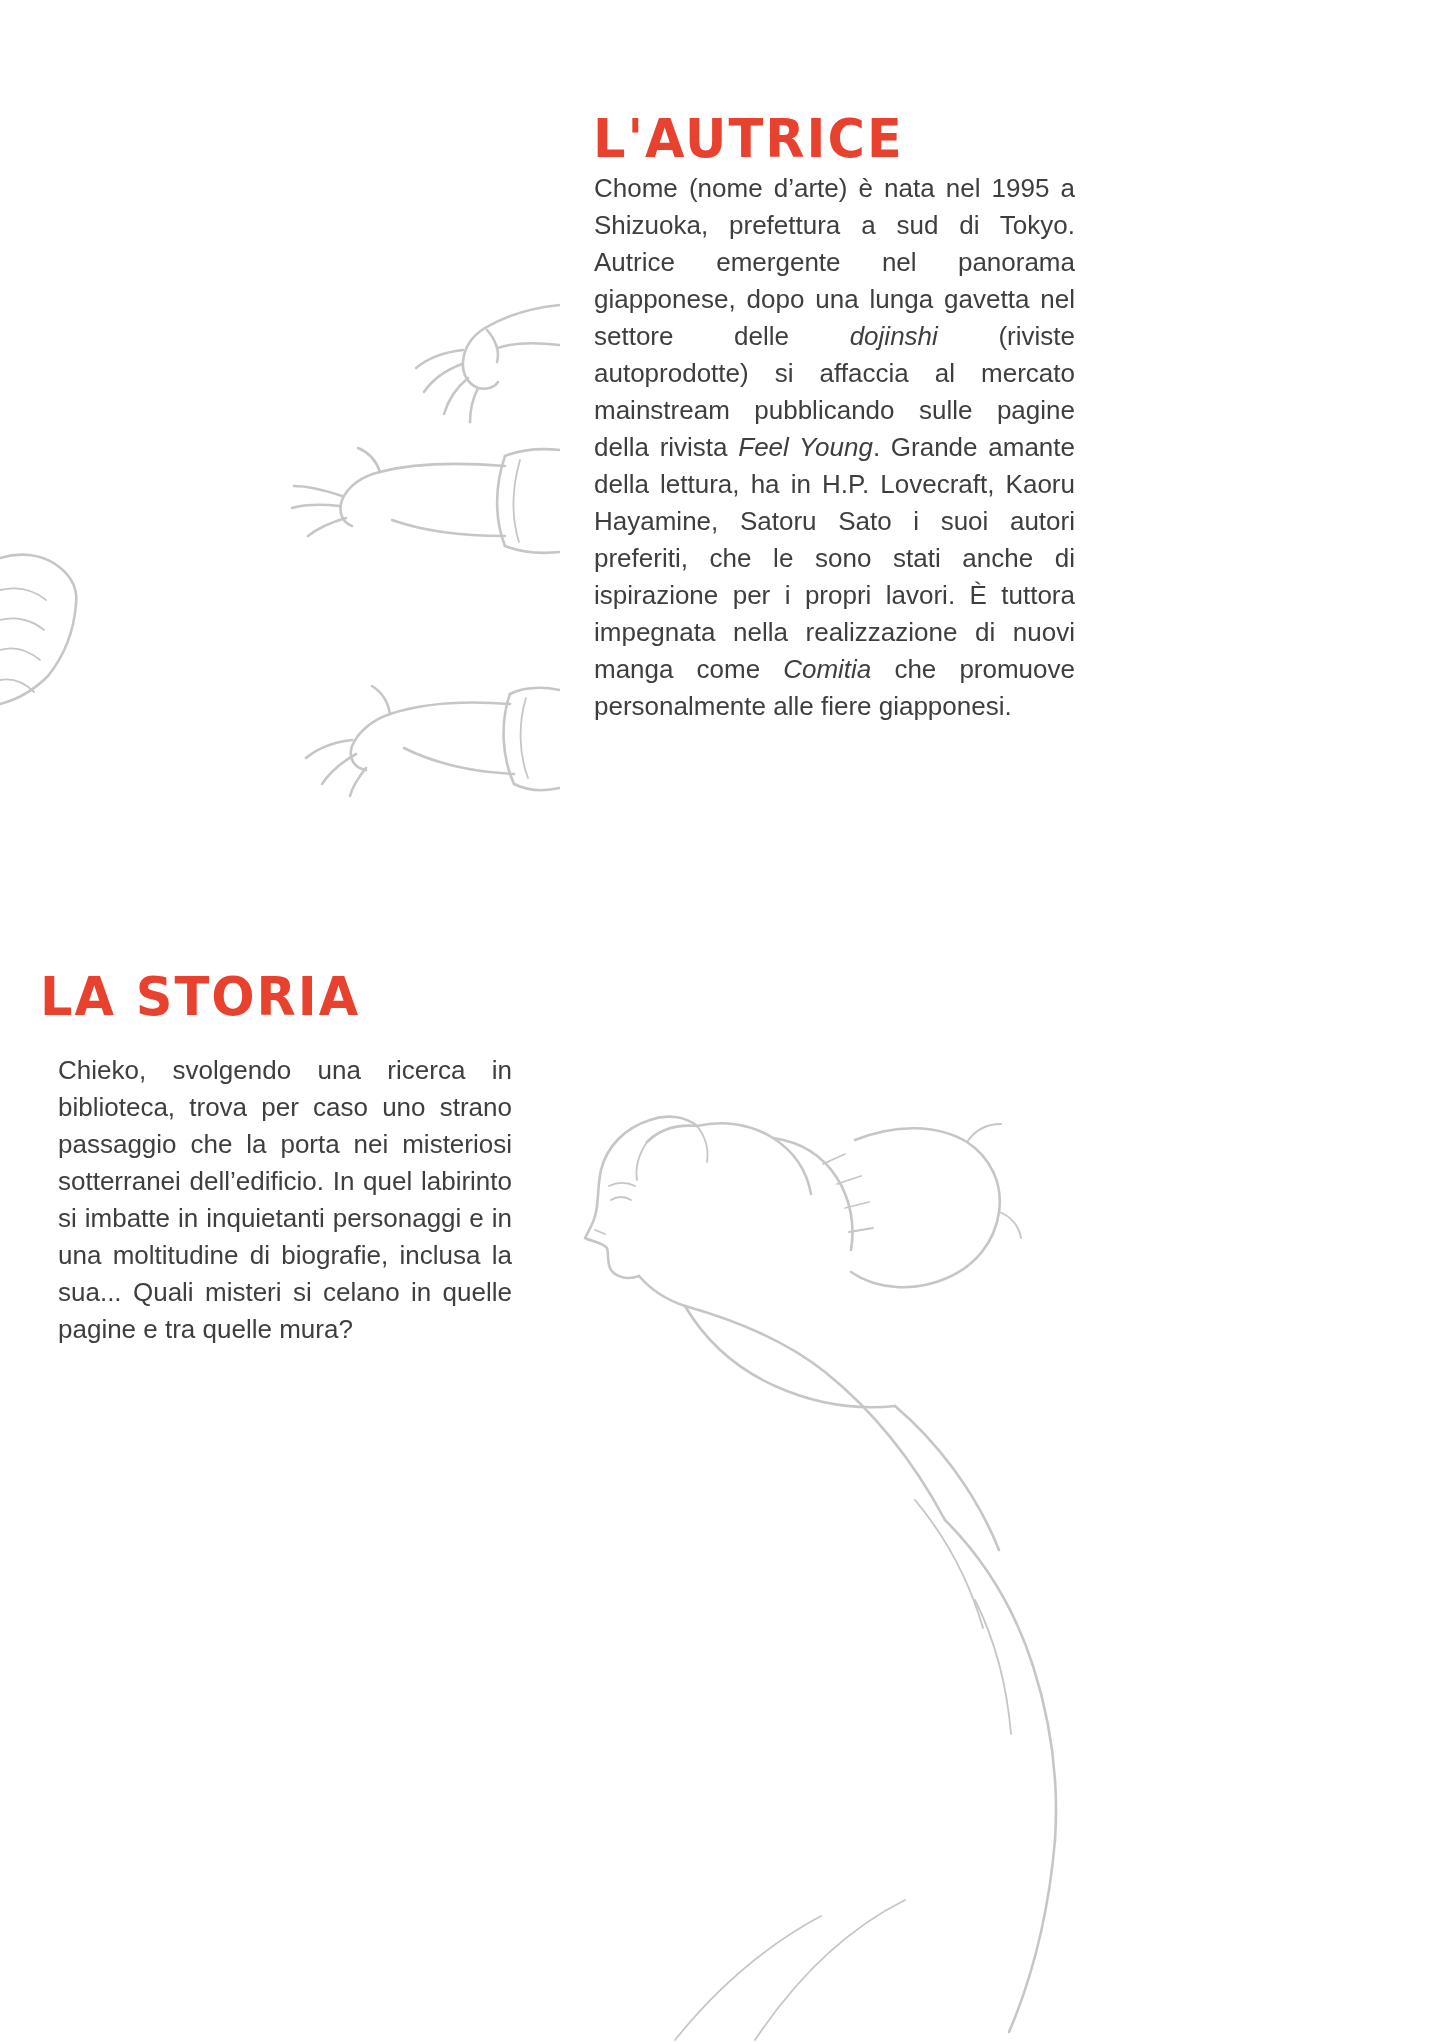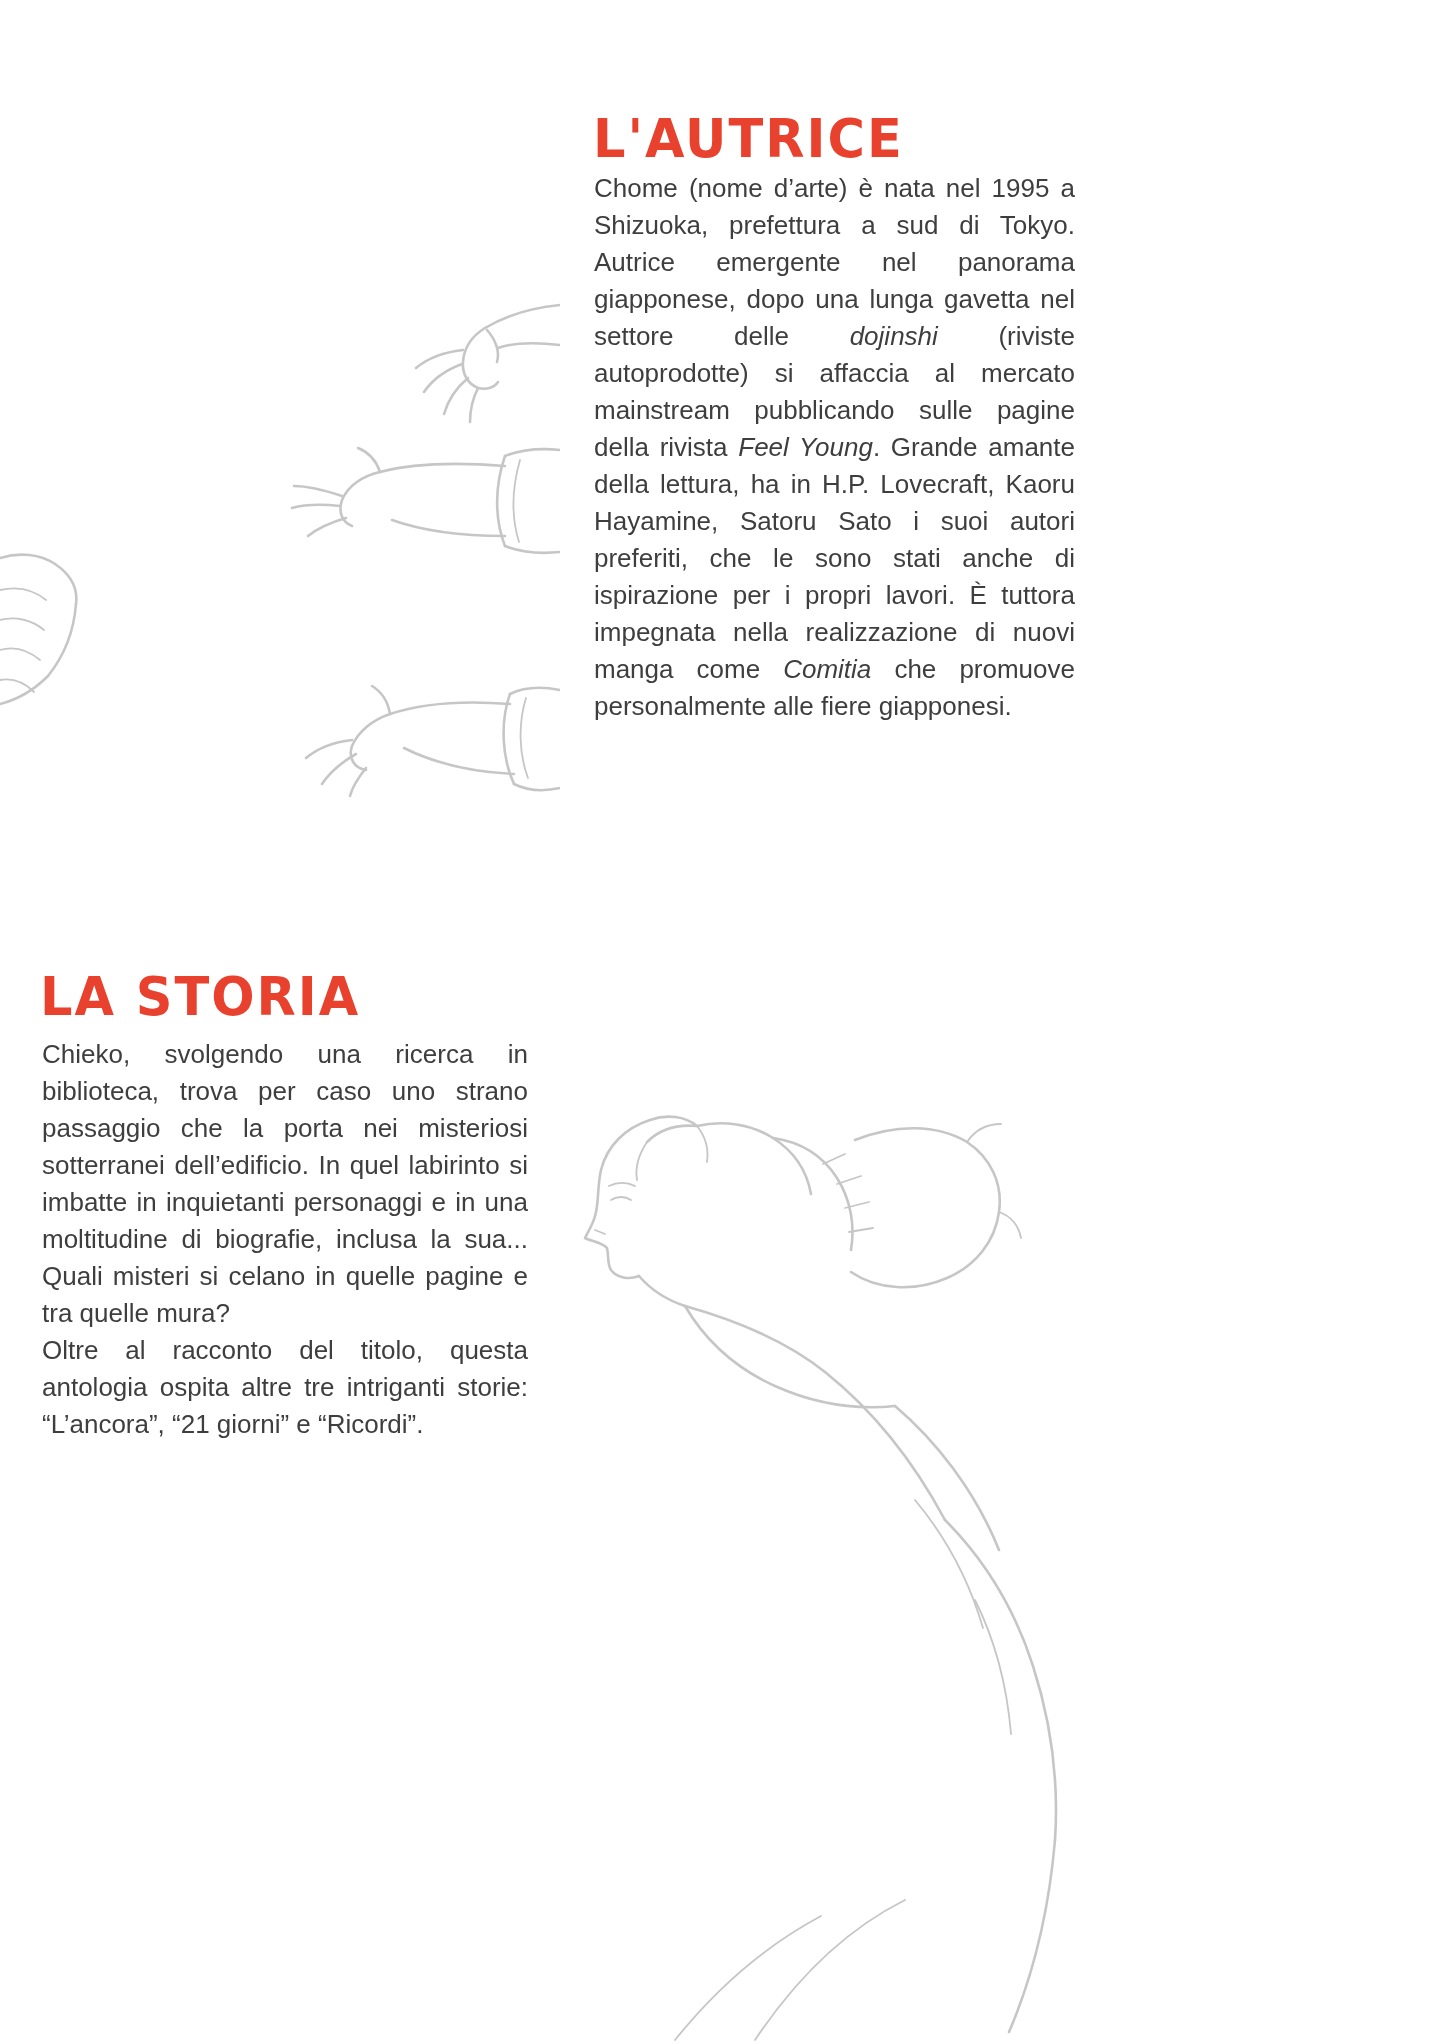--- a/index.html
+++ b/index.html
@@ -27,21 +27,21 @@
   }
   .body-copy {
     position: absolute;
     font-size: 26px;
     line-height: 37px;
     color: var(--ink);
     text-align: justify;
     hyphens: auto;
   }
   .body-copy em { font-style: italic; }
-  .body-copy p { margin: 0; }
+  .body-copy p { margin: 16px; }
   #author-title { left: 593px; top: 112px; }
   #author-paragraph { left: 594px; top: 170px; width: 481px; }
   #story-title { left: 40px; top: 970px; }
   #story-paragraphs { left: 42px; top: 1036px; width: 486px; }
   .sketch { position: absolute; pointer-events: none; }
   #hands-sketch { left: 0; top: 290px; }
   #girl-sketch { left: 555px; top: 1080px; }
   .sketch path {
     fill: none;
     stroke: var(--sketch);
@@ -135,16 +135,15 @@
   </svg>
 
   <h1 id="author-title" class="display-title">L'AUTRICE</h1>
 
   <div id="author-paragraph" class="body-copy"><span>Chome (nome d’arte) è nata nel 1995 a Shizuoka, prefettura a sud di Tokyo. Autrice emergente nel panorama giapponese, dopo una lunga gavetta nel settore delle </span><em>dojinshi</em><span> (riviste autoprodotte) si affaccia al mercato mainstream pubblicando sulle pagine della rivista </span><em>Feel Young</em><span>. Grande amante della lettura, ha in H.P. Lovecraft, Kaoru Hayamine, Satoru Sato i suoi autori preferiti, che le sono stati anche di ispirazione per i propri lavori. È tuttora impegnata nella realizzazione di nuovi manga come </span><em>Comitia</em><span> che promuove personalmente alle fiere giapponesi.</span></div>
 
   <h1 id="story-title" class="display-title">LA STORIA</h1>
 
   <div id="story-paragraphs" class="body-copy">
       <p>Chieko, svolgendo una ricerca in biblioteca, trova per caso uno strano passaggio che la porta nei misteriosi sotterranei dell’edificio. In quel labirinto si imbatte in inquietanti personaggi e in una moltitudine di biografie, inclusa la sua... Quali misteri si celano in quelle pagine e tra quelle mura?</p>
-      <p>Oltre al racconto del titolo, questa antologia ospita altre tre intriganti storie: “L’ancora”, “21 giorni” e “Ricordi”.</p>
     </div>
 
 </div>
 
 </body></html>

